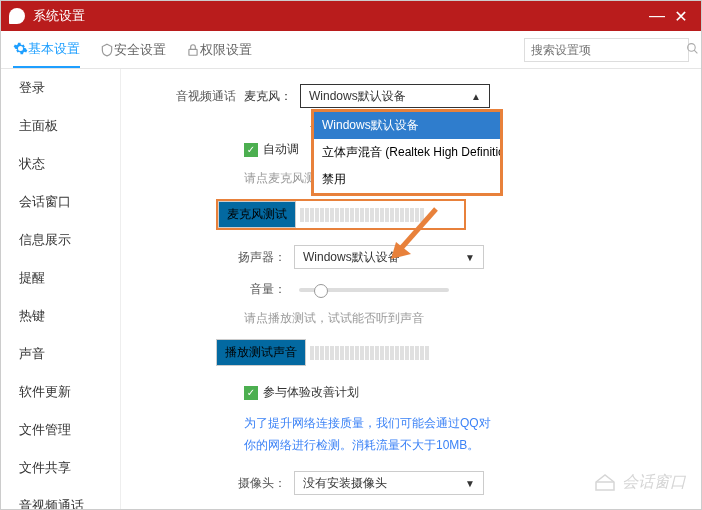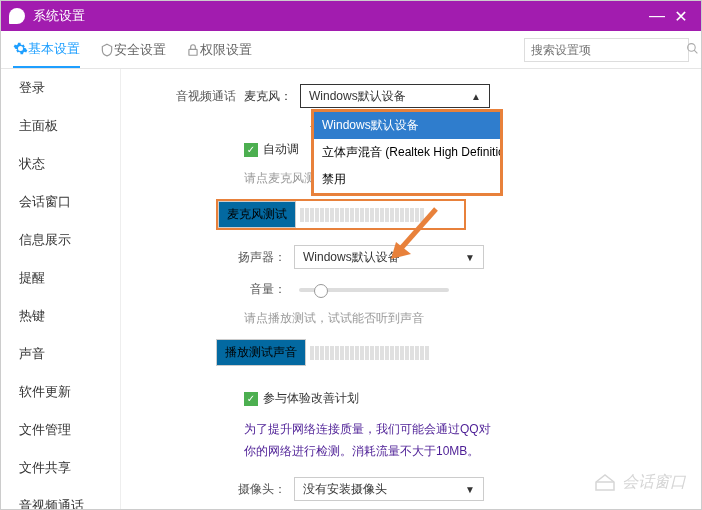--- a/index.html
+++ b/index.html
@@ -1,18 +1,18 @@
 <!DOCTYPE html>
 <html><head>
   <meta charset="utf-8">
   <style>
     * { margin: 0; padding: 0; box-sizing: border-box; font-family: "Microsoft YaHei", sans-serif; }
     body { width: 702px; height: 510px; background: #fff; position: relative; overflow: hidden; border: 1px solid #ccc; }
     
-    .titlebar { height: 30px; background: #a21caf; display: flex; align-items: center; padding: 0 8px; color: #fff; }
+    .titlebar { height: 30px; background: #b91c1c; display: flex; align-items: center; padding: 0 8px; color: #fff; }
     .titlebar .logo { width: 16px; height: 16px; background: #fff; border-radius: 50% 50% 50% 5%; margin-right: 8px; }
     .titlebar .title { font-size: 13px; flex: 1; }
     .titlebar .win-btn { width: 24px; text-align: center; font-size: 16px; cursor: pointer; }
     
     .tabbar { height: 38px; display: flex; align-items: center; padding: 0 12px; border-bottom: 1px solid #e5e5e5; gap: 20px; }
     .tab-btn { display: flex; align-items: center; font-size: 13px; color: #666; cursor: pointer; height: 100%; }
     .tab-btn.active { color: #1E9FFF; border-bottom: 2px solid #1E9FFF; }
     .tab-btn .icon { display: inline-flex; }
     .search-box { margin-left: auto; width: 165px; height: 24px; border: 1px solid #ddd; display: flex; align-items: center; padding: 0 6px; font-size: 12px; color: #aaa; }
     .search-box input { border: none; outline: none; flex: 1; font-size: 12px; }
@@ -35,26 +35,26 @@
     .dropdown-item.selected { background: #2F7DCD; color: #fff; }
     
     .checkbox { width: 14px; height: 14px; background: #4CAF50; display: inline-flex; align-items: center; justify-content: center; color: #fff; font-size: 10px; margin-right: 5px; }
     .hint { color: #999; font-size: 12px; margin-left: 88px; margin-bottom: 12px; }
     
     .mic-test-box { margin-left: 60px; width: 250px; display: flex; border: 2px solid #E8813B; margin-bottom: 15px; }
     .test-btn { border: 1px solid #ccc; padding: 4px 8px; background: #0369a1; font-size: 12px; cursor: pointer; }
     .level-meter { flex: 1; display: flex; align-items: center; gap: 1px; padding: 2px 4px; }
     .level-bar { width: 4px; height: 14px; background: #e0e0e0; }
     
-    .play-test-box { margin-left: 60px; width: 250px; display: flex; margin-bottom: 24px; }
+    .play-test-box { margin-left: 60px; width: 250px; display: flex; margin-bottom: 18px; }
     
     .slider { position: relative; width: 150px; height: 4px; background: #ddd; border-radius: 2px; margin-left: 5px; }
     .slider::after { content: ''; position: absolute; left: 15px; top: -4px; width: 12px; height: 12px; border-radius: 50%; background: #fff; border: 1px solid #999; }
     
-    .desc { color: #4c1d95; font-size: 12px; margin-left: 88px; line-height: 1.8; margin-bottom: 15px; }
+    .desc { color: #3b82f6; font-size: 12px; margin-left: 88px; line-height: 1.8; margin-bottom: 15px; }
     
     .arrow-annotation { position: absolute; top: 135px; left: 265px; width: 60px; height: 60px; pointer-events: none; z-index: 5; }
     
     .watermark { position: absolute; right: 15px; bottom: 15px; color: rgba(150,150,150,0.4); font-size: 16px; font-style: italic; display: flex; align-items: center; gap: 5px; }
     .watermark svg { opacity: 0.4; }
   </style>
 </head>
 <body>
 
 <div class="titlebar">

